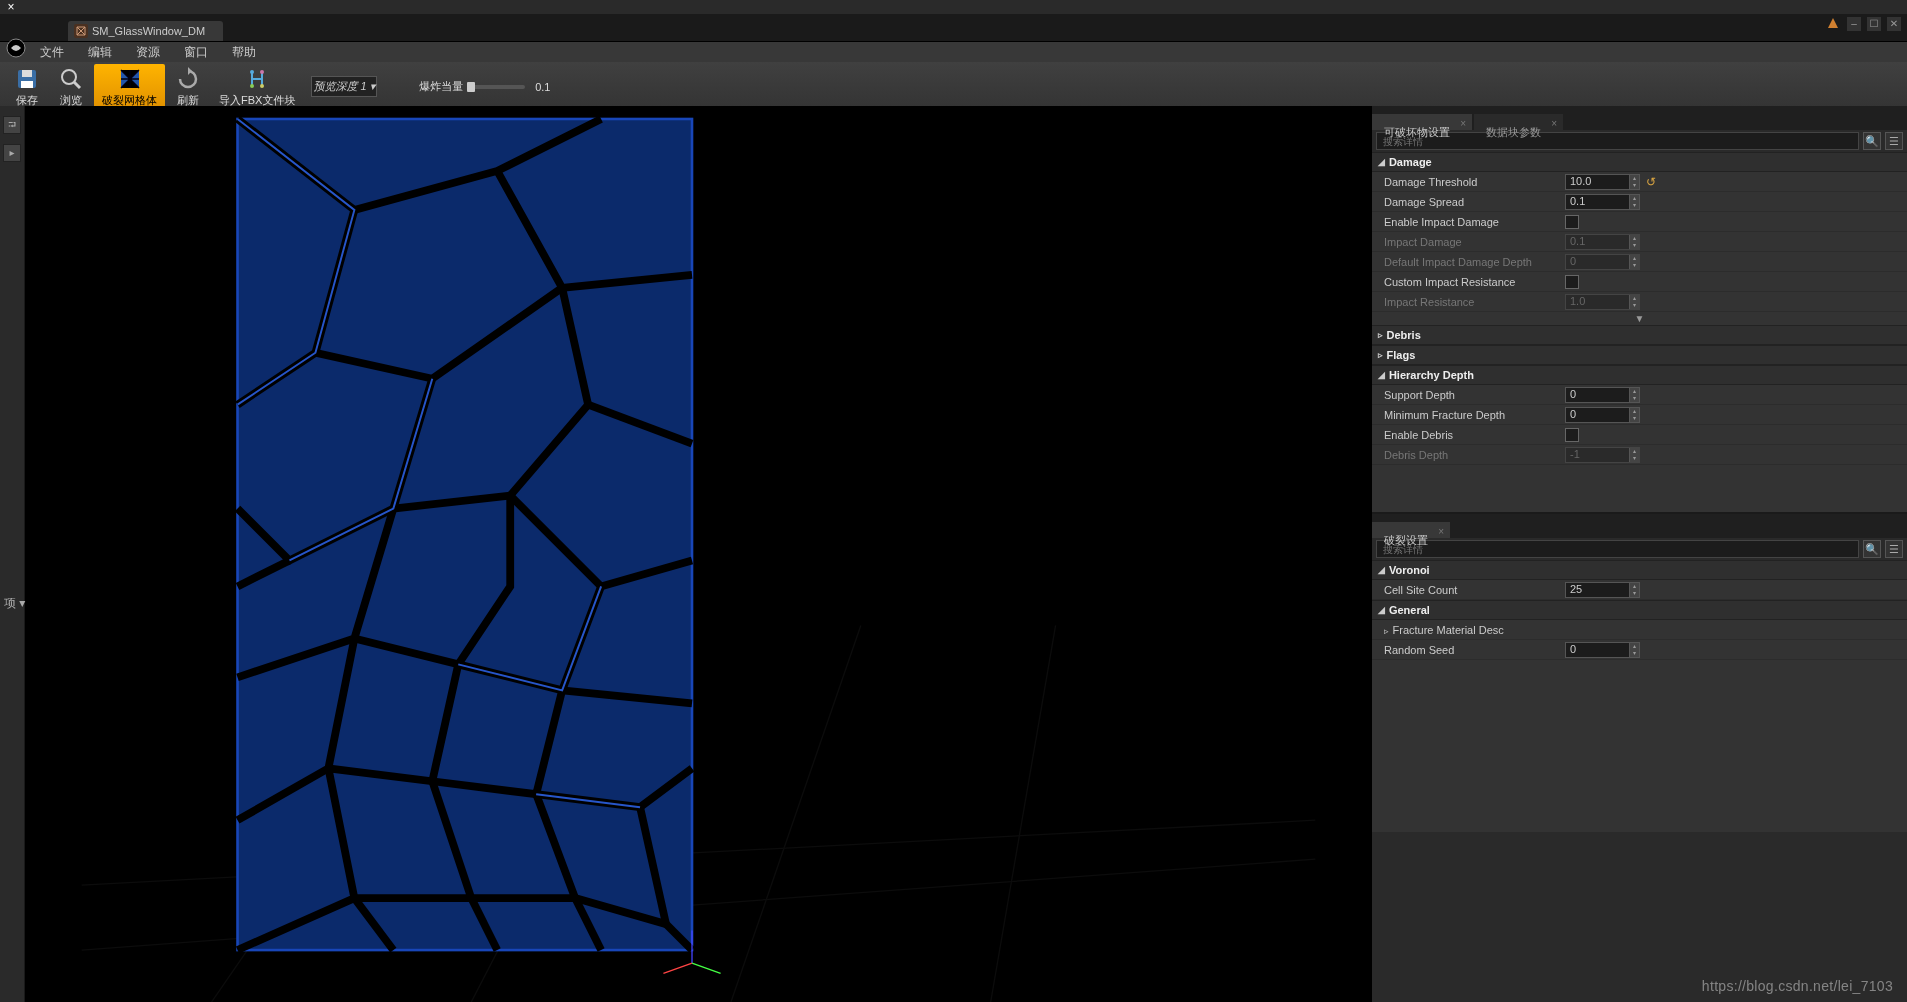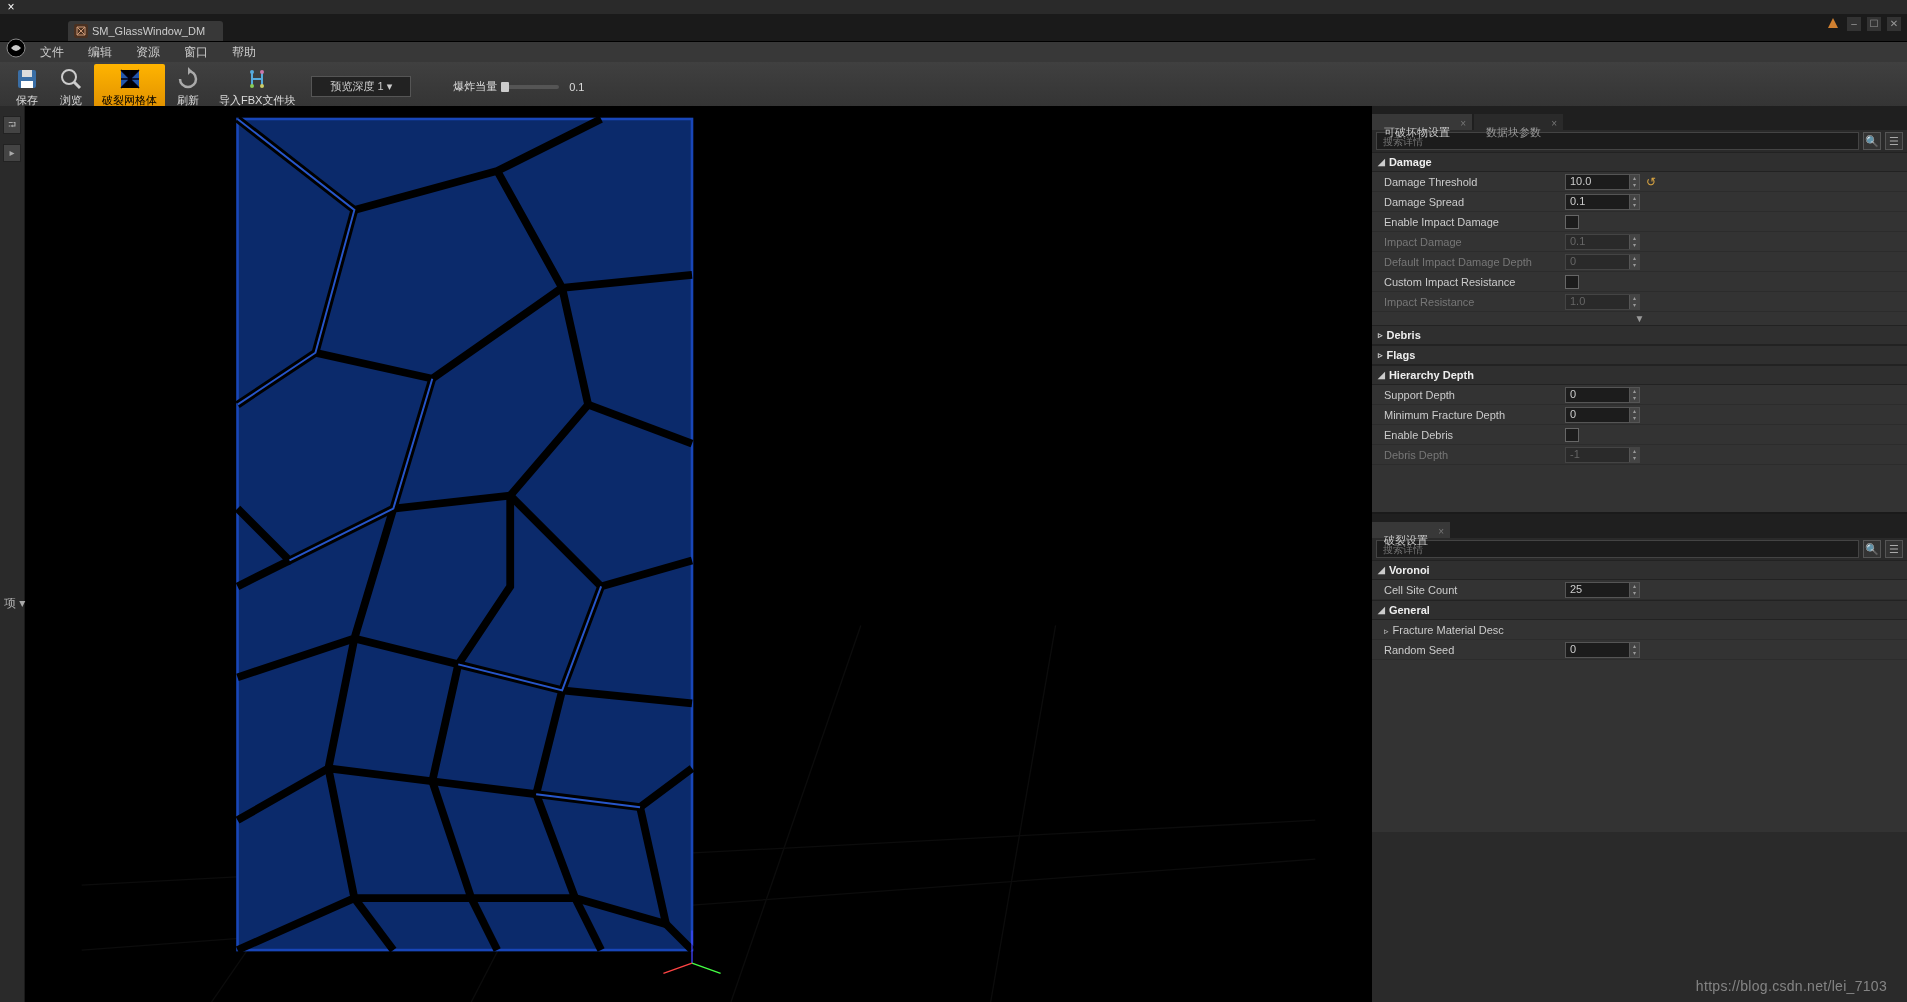--- a/index.html
+++ b/index.html
@@ -24,21 +24,21 @@
 .menu-item { padding: 2px 10px; color: #ccc; font-size: 12px; cursor: pointer; }
 
 
 .toolbar { height: 50px; background: linear-gradient(#404040, #333333); display: flex; align-items: center; padding: 2px 6px; gap: 2px; border-bottom: 1px solid #1a1a1a; }
 .tool-btn { display: flex; flex-direction: column; align-items: center; justify-content: space-between; padding: 2px 8px; height: 46px; cursor: pointer; border-radius: 2px; }
 .tool-btn.active { background: linear-gradient(#ffb400, #e09000); }
 .tool-icon { width: 26px; height: 26px; display: flex; align-items: center; justify-content: center; }
 .tool-btn .label { font-size: 11px; color: #ddd; margin-top: 1px; }
 .tool-btn.active .label { color: #000; }
 .preview-depth { margin-left: 6px; }
-.preview-select { background: #222; color: #ccc; border: 1px solid #555; padding: 2px 18px; font-size: 11px; }
+.preview-select { background: #222; color: #ccc; border: 1px solid #555; padding: 2px 1px; font-size: 11px; font-style: italic; }
 .explode-group { margin-left: 40px; display: flex; flex-direction: row; align-items: center; gap: 4px; }
 .explode-label { font-size: 11px; color: #ddd; }
 .explode-slider-row { display: flex; align-items: center; gap: 10px; }
 .slider-track { width: 58px; height: 4px; background: #555; border-radius: 2px; position: relative; }
 .slider-thumb { position: absolute; left: 0; top: -3px; width: 8px; height: 10px; background: #ccc; border-radius: 1px; }
 .explode-val { color: #ddd; font-size: 11px; }
 
 
 .main-area { position: absolute; top: 106px; left: 0; right: 0; bottom: 0; display: flex; }
 .left-gutter { width: 25px; background: #2a2a2a; border-right: 1px solid #1a1a1a; padding-top: 10px; display: flex; flex-direction: column; align-items: center; gap: 8px; }
@@ -73,21 +73,21 @@
 .spinner { position: absolute; right: 0; top: 0; width: 10px; height: 100%; display: flex; flex-direction: column; }
 .spinner div { flex: 1; background: #444; border-left: 1px solid #555; font-size: 6px; line-height: 7px; text-align: center; color: #999; }
 .checkbox { width: 14px; height: 14px; background: #1c1c1c; border: 1px solid #666; cursor: pointer; }
 .reset-arrow { color: #d9a441; font-size: 12px; cursor: pointer; }
 .expand-arrow { text-align: center; color: #999; font-size: 10px; padding: 1px; cursor: pointer; }
 
 
 .fracture-panel { display: flex; flex-direction: column; background: #2a2a2a; border-top: 2px solid #1a1a1a; height: 320px; }
 
 
-.watermark { position: absolute; right: 20px; bottom: 8px; color: #aaa; font-size: 14px; letter-spacing: 0.3px; opacity: 0.7; }
+.watermark { position: absolute; right: 14px; bottom: 8px; color: #aaa; font-size: 14px; letter-spacing: 0.3px; opacity: 0.7; }
 .left-label { position: absolute; left: 4px; bottom: 390px; color: #aaa; font-size: 12px; }
 </style>
 </head>
 <body>
 
 <div class="titlebar">
   <div class="close-x">×</div>
 </div>
 
 <div class="tabbar">

